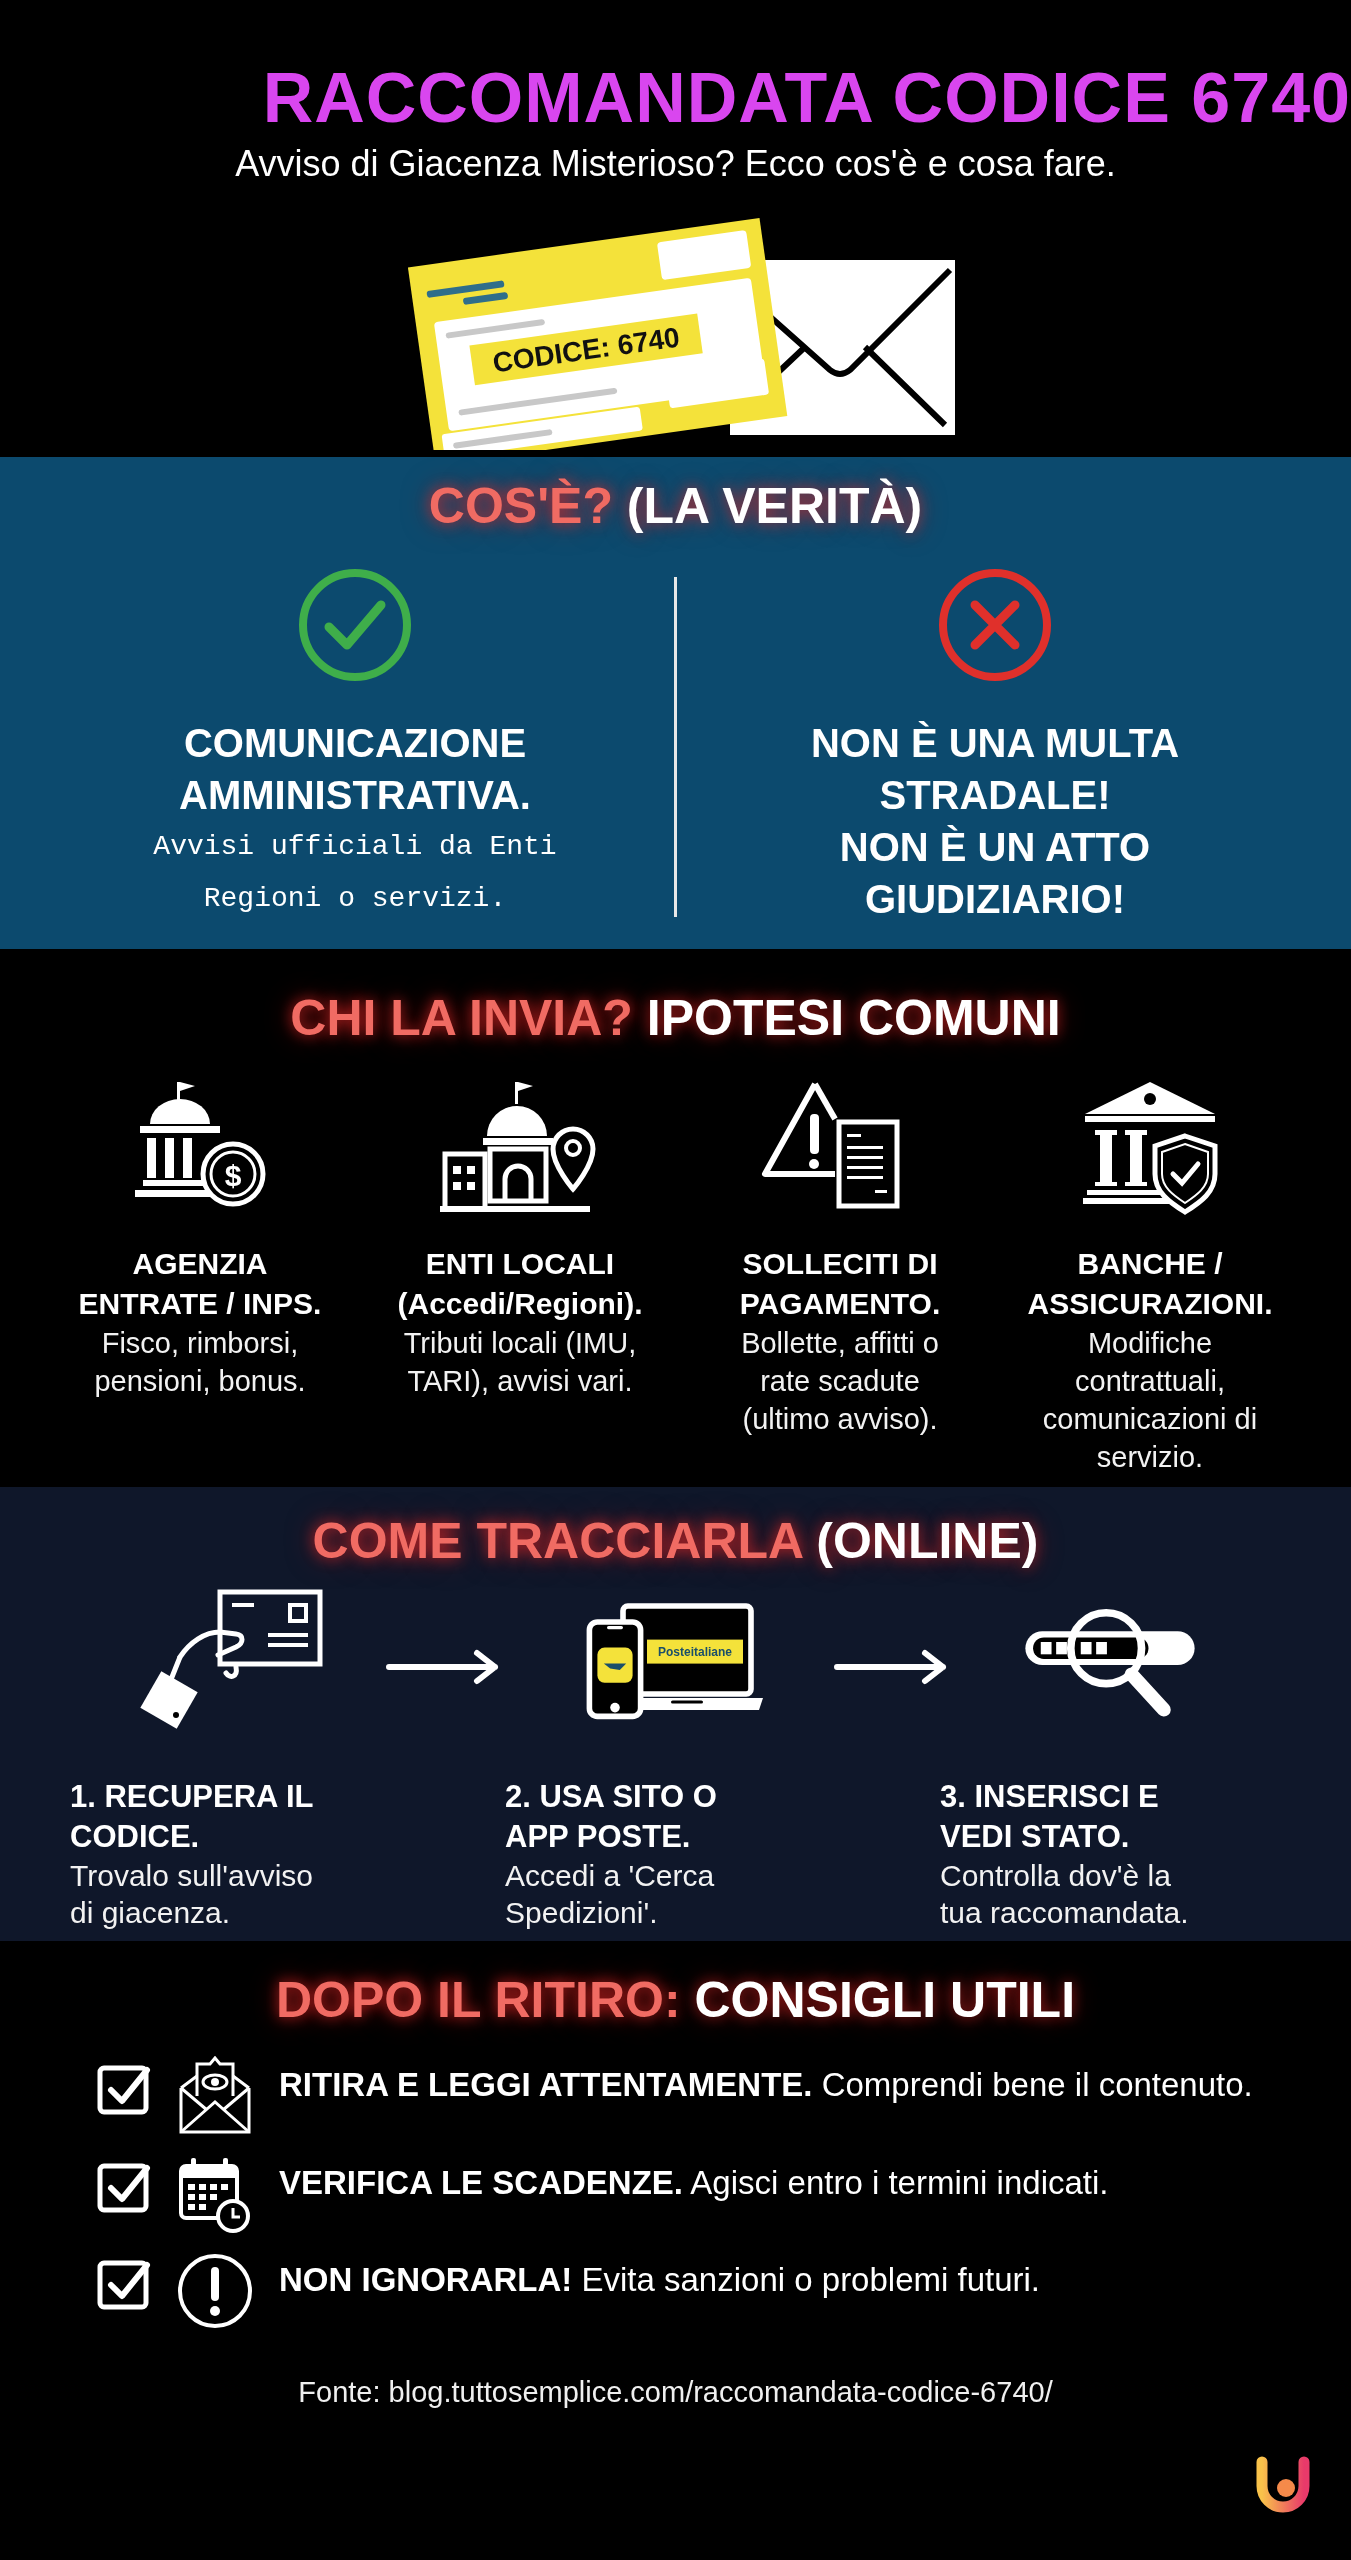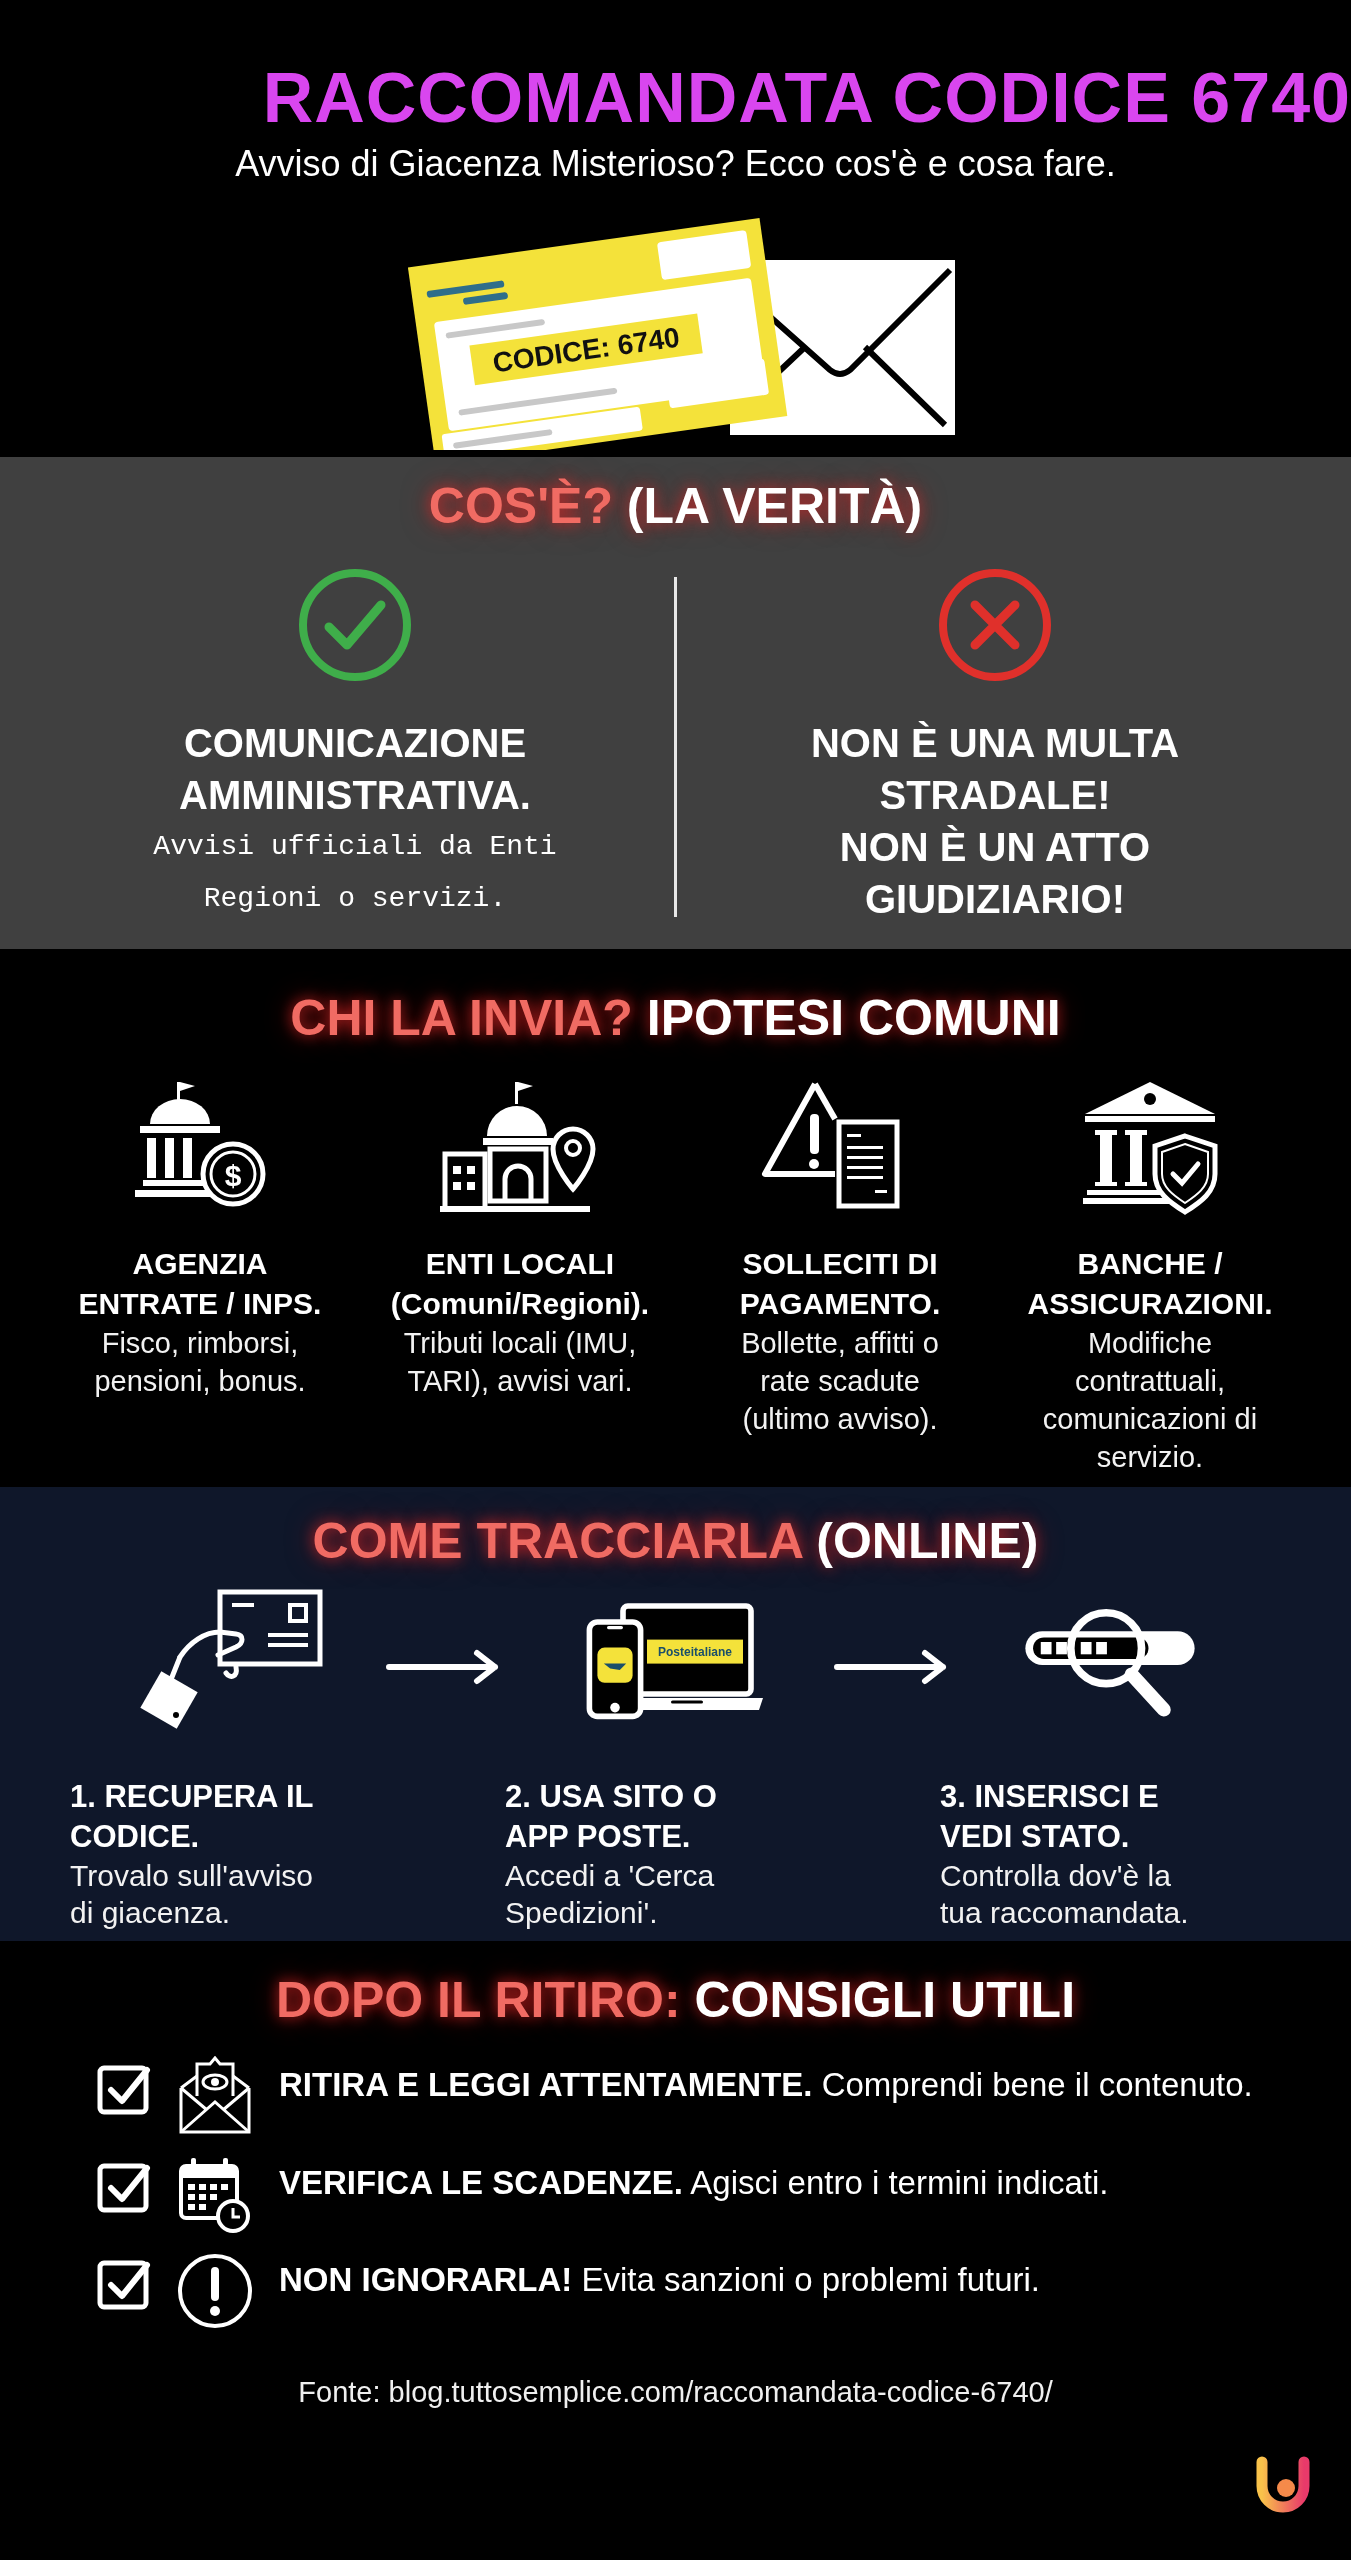--- a/index.html
+++ b/index.html
@@ -2,21 +2,21 @@
 <html><head>
 <meta charset="utf-8">
 <style>
   * { box-sizing: border-box; margin: 0; padding: 0; }
   html, body { width: 1351px; background: #000; }
   body { font-family: "Liberation Sans", "DejaVu Sans", sans-serif; color: #fff; }
   .page { width: 1351px; height: 2560px; position: relative; overflow: hidden; background: #000; }
 
   section { position: absolute; left: 0; width: 1351px; }
   .s-header { top: 0; height: 457px; background: #000; }
-  .s-what { top: 457px; height: 492px; background: #404040; }
+  .s-what { top: 457px; height: 492px; background: #0c4a6e; }
   .s-who { top: 949px; height: 538px; background: #000; }
   .s-track { top: 1487px; height: 454px; background: #0f172a; }
   .s-tips { top: 1941px; height: 619px; background: #000; }
 
   .main-title {
     position: absolute; top: 58px; left: 0; width: 100%; text-align: right;
     font-size: 70px; font-weight: bold; color: #d946ef; letter-spacing: 1px;
   }
   .subtitle {
     position: absolute; top: 143px; left: 0; width: 100%; text-align: center;
@@ -168,21 +168,21 @@
             <rect x="32" y="108" width="8" height="8"></rect>
           <rect x="48" y="64" width="70" height="7"></rect>
           <rect x="55" y="75" width="56" height="52" fill="none" stroke="#fff" stroke-width="5"></rect>
           <path d="M70 127 L70 105 A13 13 0 0 1 96 105 L96 127" fill="none" stroke="#fff" stroke-width="5"></path>
           <rect x="5" y="132" width="150" height="6"></rect>
         </g>
         <path d="M138 55 A20 20 0 0 1 158 75 C158 92 138 115 138 115 C138 115 118 92 118 75 A20 20 0 0 1 138 55 Z" fill="none" stroke="#fff" stroke-width="5"></path>
         <circle cx="138" cy="74" r="7" fill="none" stroke="#fff" stroke-width="4"></circle>
       </svg>
       <div class="who-title">ENTI LOCALI</div>
-      <div class="who-title">(Comuni/Regioni).</div>
+      <div class="who-title">(Accedi/Regioni).</div>
       <div class="who-desc">Tributi locali (IMU,</div>
       <div class="who-desc">TARI), avvisi vari.</div>
     </div>
 
     <div class="who-item" style="left:680px;">
       <svg class="who-icon" viewBox="0 0 170 150">
         <path d="M60 10 L10 100 L80 100" fill="none" stroke="#fff" stroke-width="6" stroke-linejoin="round"></path>
         <path d="M60 10 L80 45" fill="none" stroke="#fff" stroke-width="6"></path>
         <rect x="55" y="40" width="9" height="40" rx="4" fill="#fff"></rect>
         <circle cx="59" cy="90" r="5" fill="#fff"></circle>

